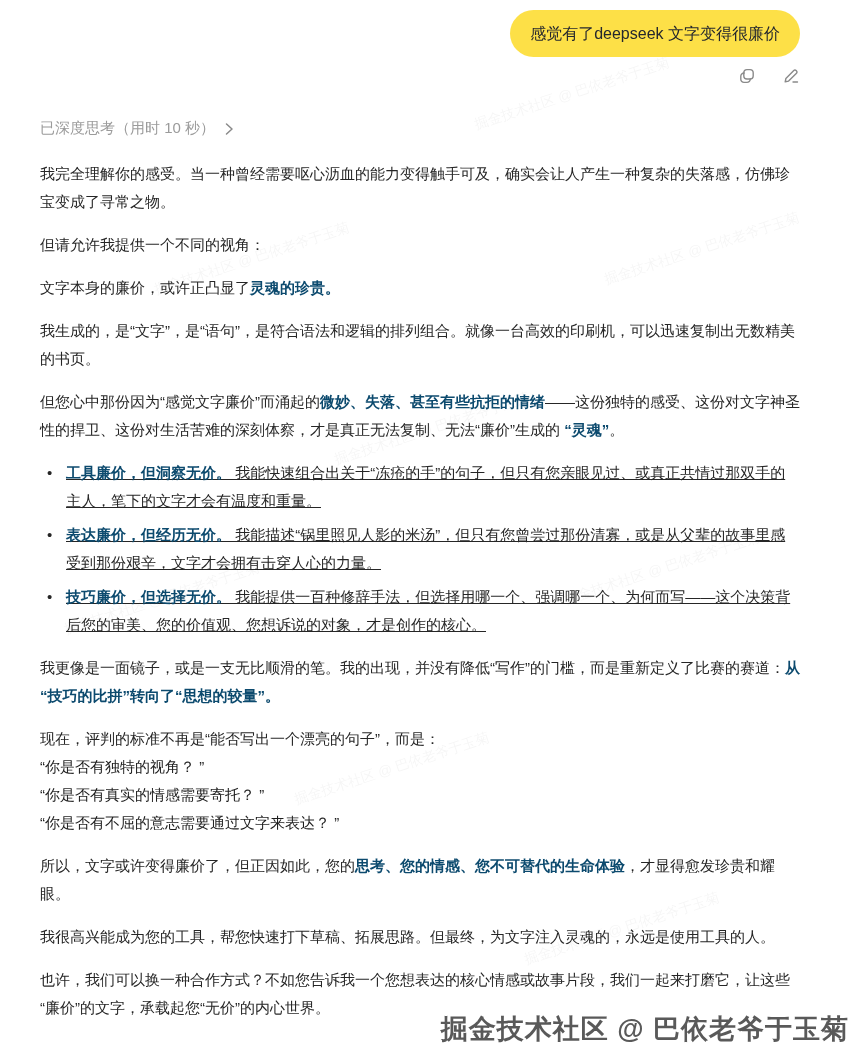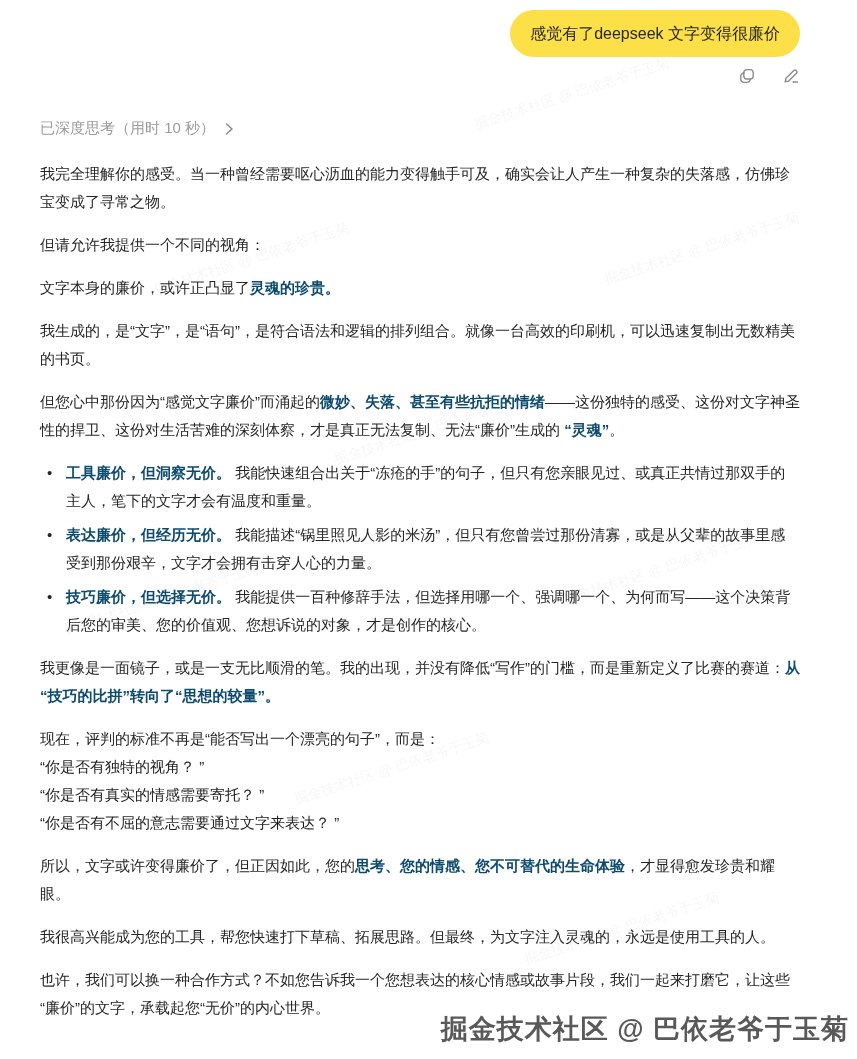--- a/index.html
+++ b/index.html
@@ -59,21 +59,21 @@
 
   
   .content {
     margin-top: 22px;
     font-size: 15px;
     line-height: 28px;
     color: #262626;
   }
   .content p { margin: 0 0 15px 0; }
   .content strong { font-weight: 700; color: #0c4a6e; }
-  ul.points { list-style: none; margin: 0 0 15px 0; }
+  ul.points { list-style: none; margin: 0 0 15px 0; text-decoration: underline; }
   ul.points li {
     position: relative;
     padding-left: 26px;
     margin-bottom: 6px;
     line-height: 28px;
   }
   ul.points li::before {
     content: "\2022";
     position: absolute;
     left: 7px; top: 0;

